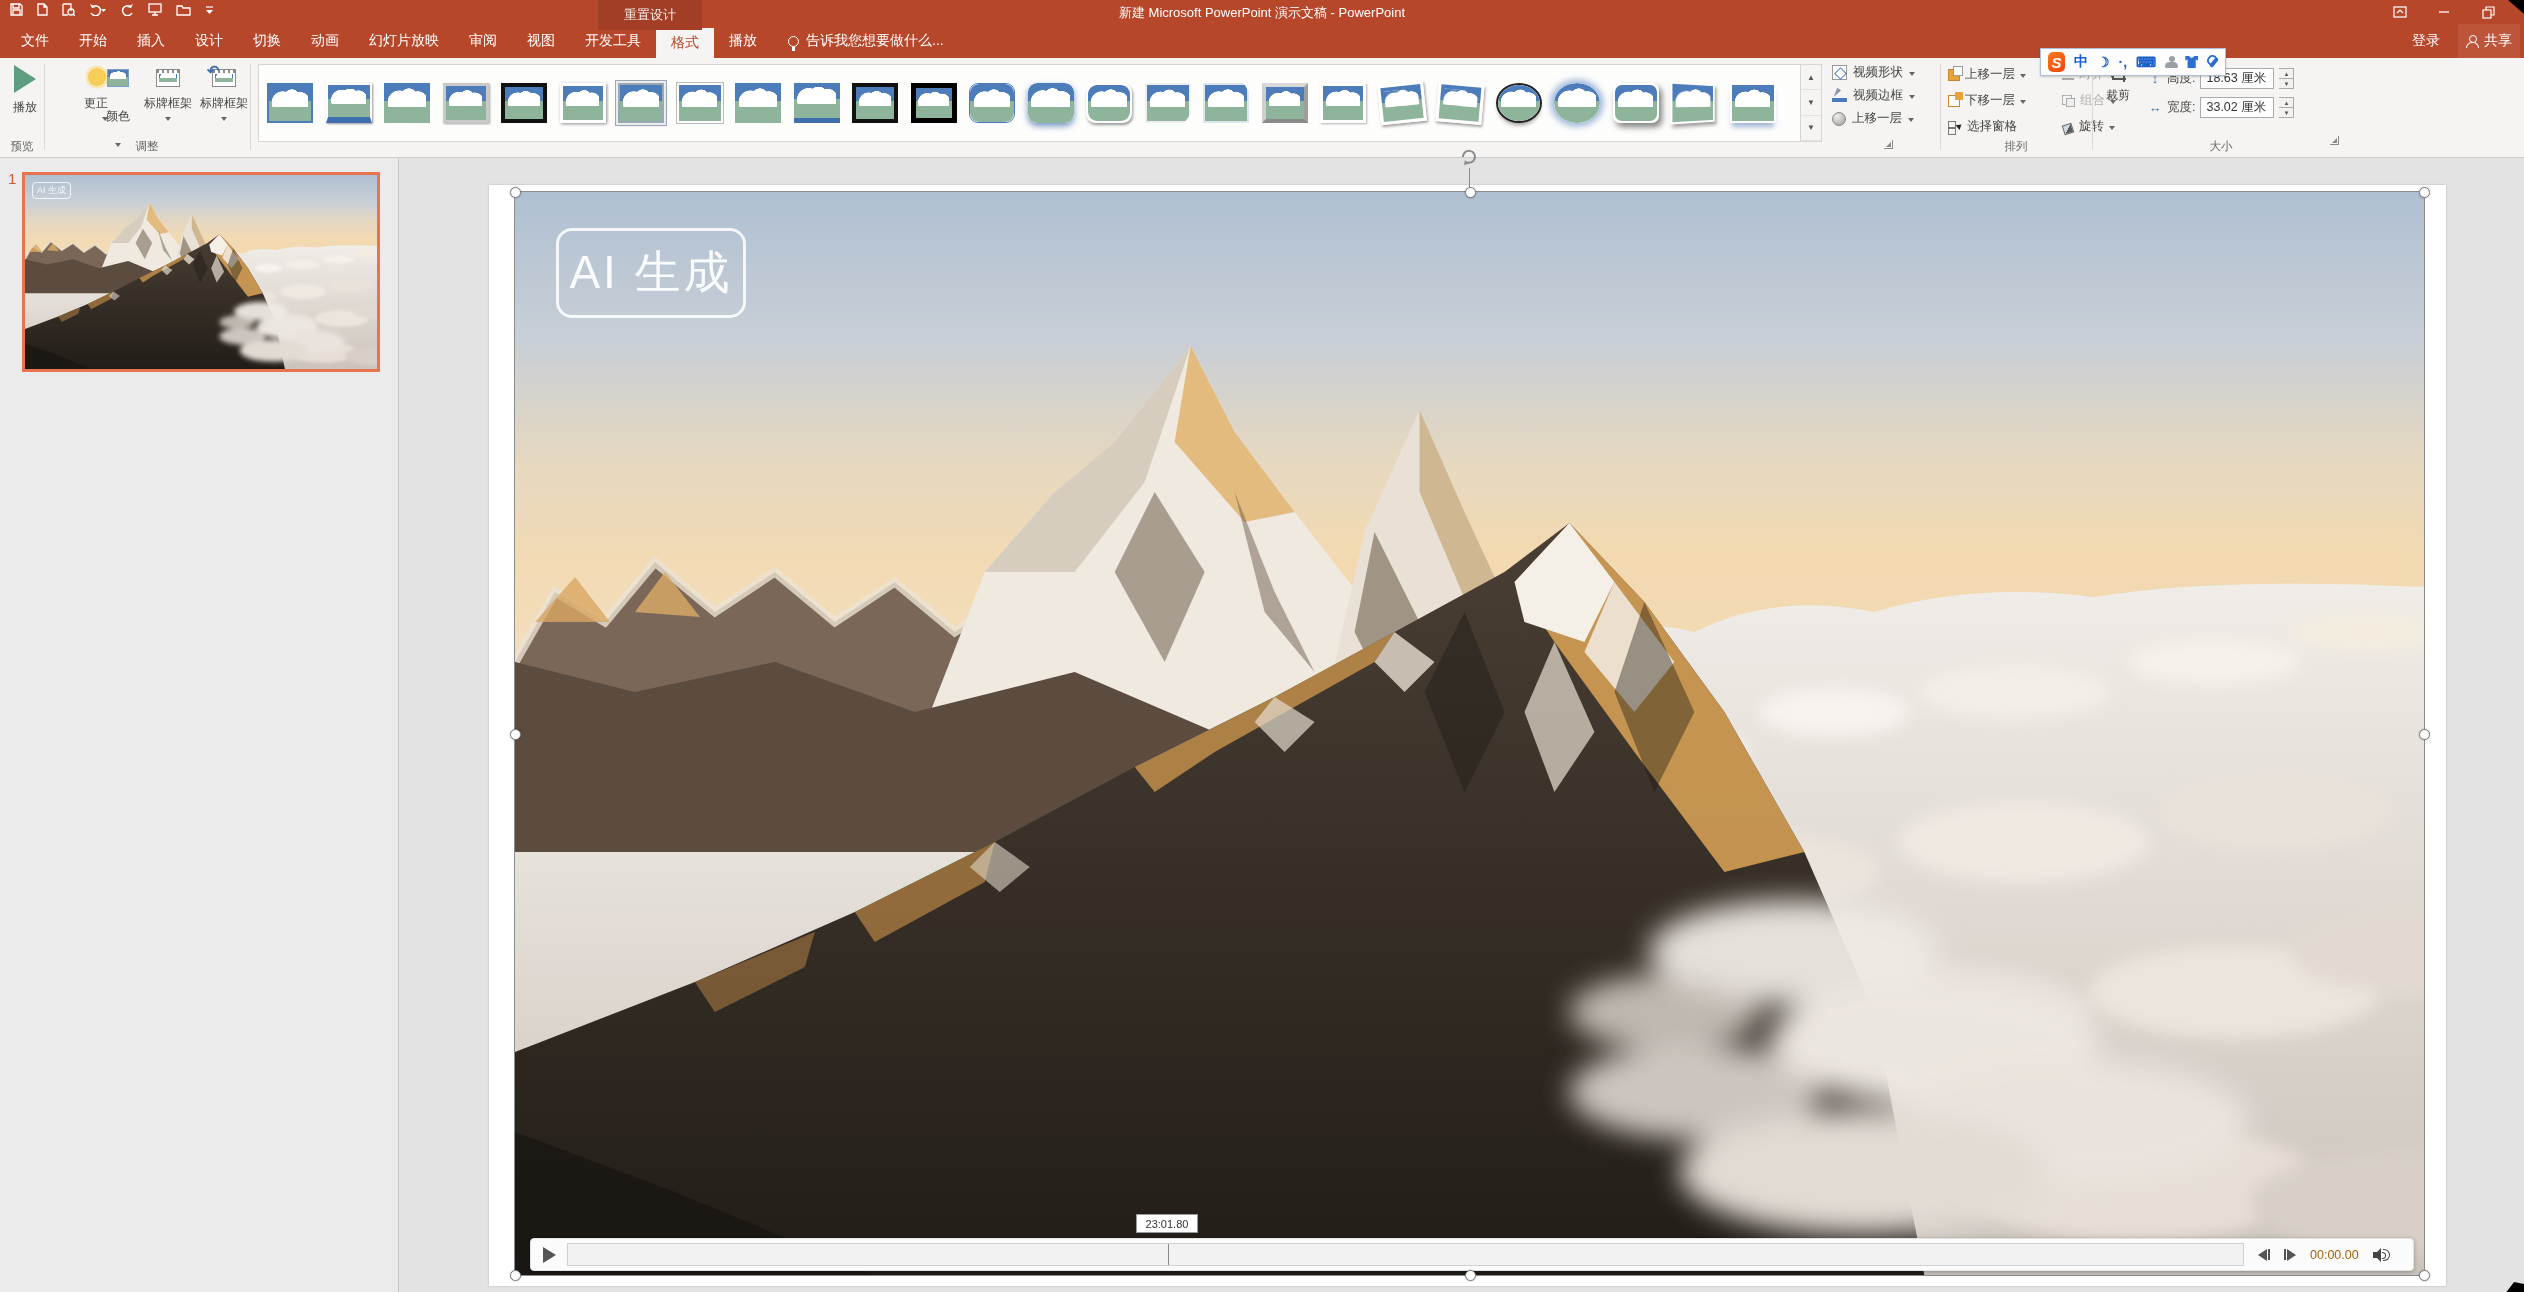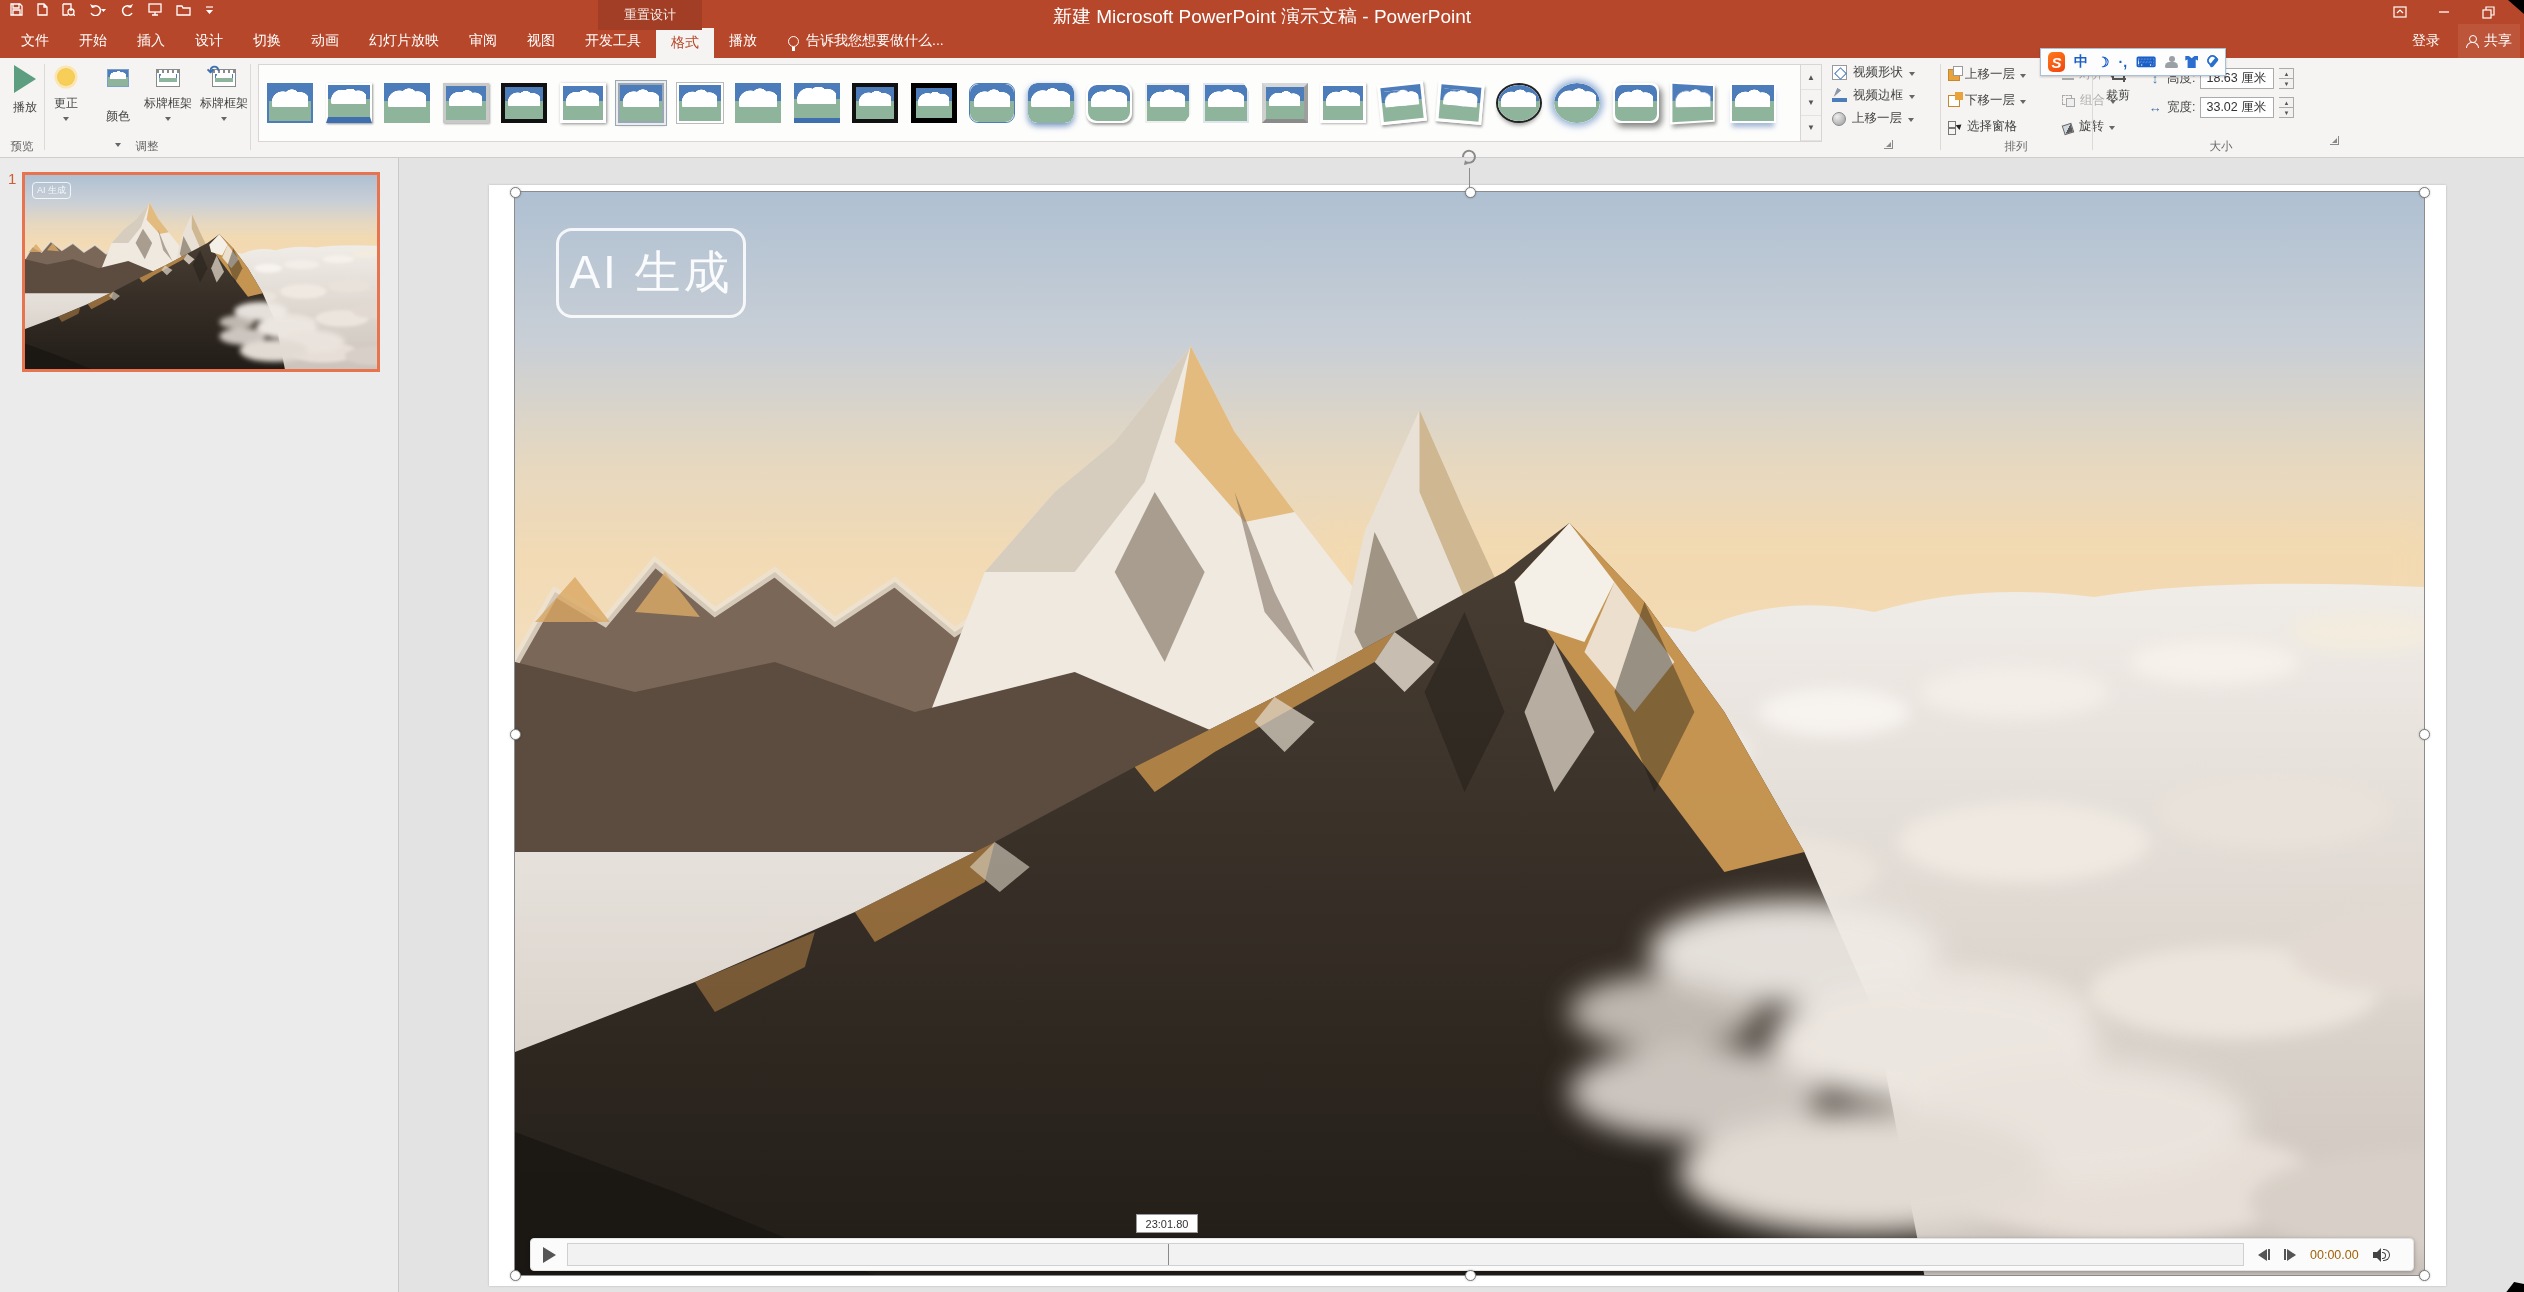--- a/index.html
+++ b/index.html
@@ -4,21 +4,21 @@
 <style>
   * { margin:0; padding:0; box-sizing:border-box; }
   html,body { width:2524px; height:1292px; overflow:hidden; }
   body { font-family:"Liberation Sans", sans-serif; }
   #app { position:relative; width:2524px; height:1292px; background:#e3e3e3; overflow:hidden; }
 
   
   .titlebar { position:absolute; left:0; top:0; width:2524px; height:24px; background:#B7472A; }
   .qat { position:absolute; left:10px; top:3px; display:flex; gap:14px; align-items:center; }
   .qat svg { display:block; }
-  .app-title { position:absolute; left:0; right:0; top:4px; text-align:center; color:#fff; font-size:19px; }
+  .app-title { position:absolute; left:0; right:0; top:4px; text-align:center; color:#fff; font-size:13px; }
   .winbtns { position:absolute; right:14px; top:0; display:flex; }
   .winbtn { width:44px; height:24px; display:flex; align-items:center; justify-content:center; }
   .corner-tr { position:absolute; right:0; top:0; width:0; height:0;
     border-top:14px solid #000; border-left:16px solid transparent; }
 
   
   .ctx-head { position:absolute; left:598px; top:0; width:104px; height:30px; background:#A23E25;
     color:rgba(255,255,255,.92); font-size:13px; display:flex; align-items:center; justify-content:center; z-index:3; }
 
   
@@ -364,21 +364,21 @@
     <div class="bigbtn" style="left:6px; width:38px;">
       <div style="height:34px;display:flex;align-items:center;">
           <span class="play-tri"></span>
         </div>
       <span class="lbl">播放</span>
     </div>
     <div class="grp-label" style="left:0; width:44px;">预览</div>
     <div class="gsep" style="left:44px;"></div>
 
     <div id="adjustbtns">
-        <div class="bigbtn" style="left: 44px; width: 44px;">
+        <div class="bigbtn" style="left: 64px; width: 44px; align-items: flex-end;">
           <div style="height:30px;display:flex;align-items:center;">
             <span class="ic-sun"></span>
           </div>
           <span class="lbl">更正</span>
           <span class="drop"></span>
         </div>
         <div class="bigbtn" style="left: 96px; width: 44px; gap: 16px;">
           <div style="height:30px;display:flex;align-items:center;">
             <span class="ic-color mini-land"></span>
           </div>

